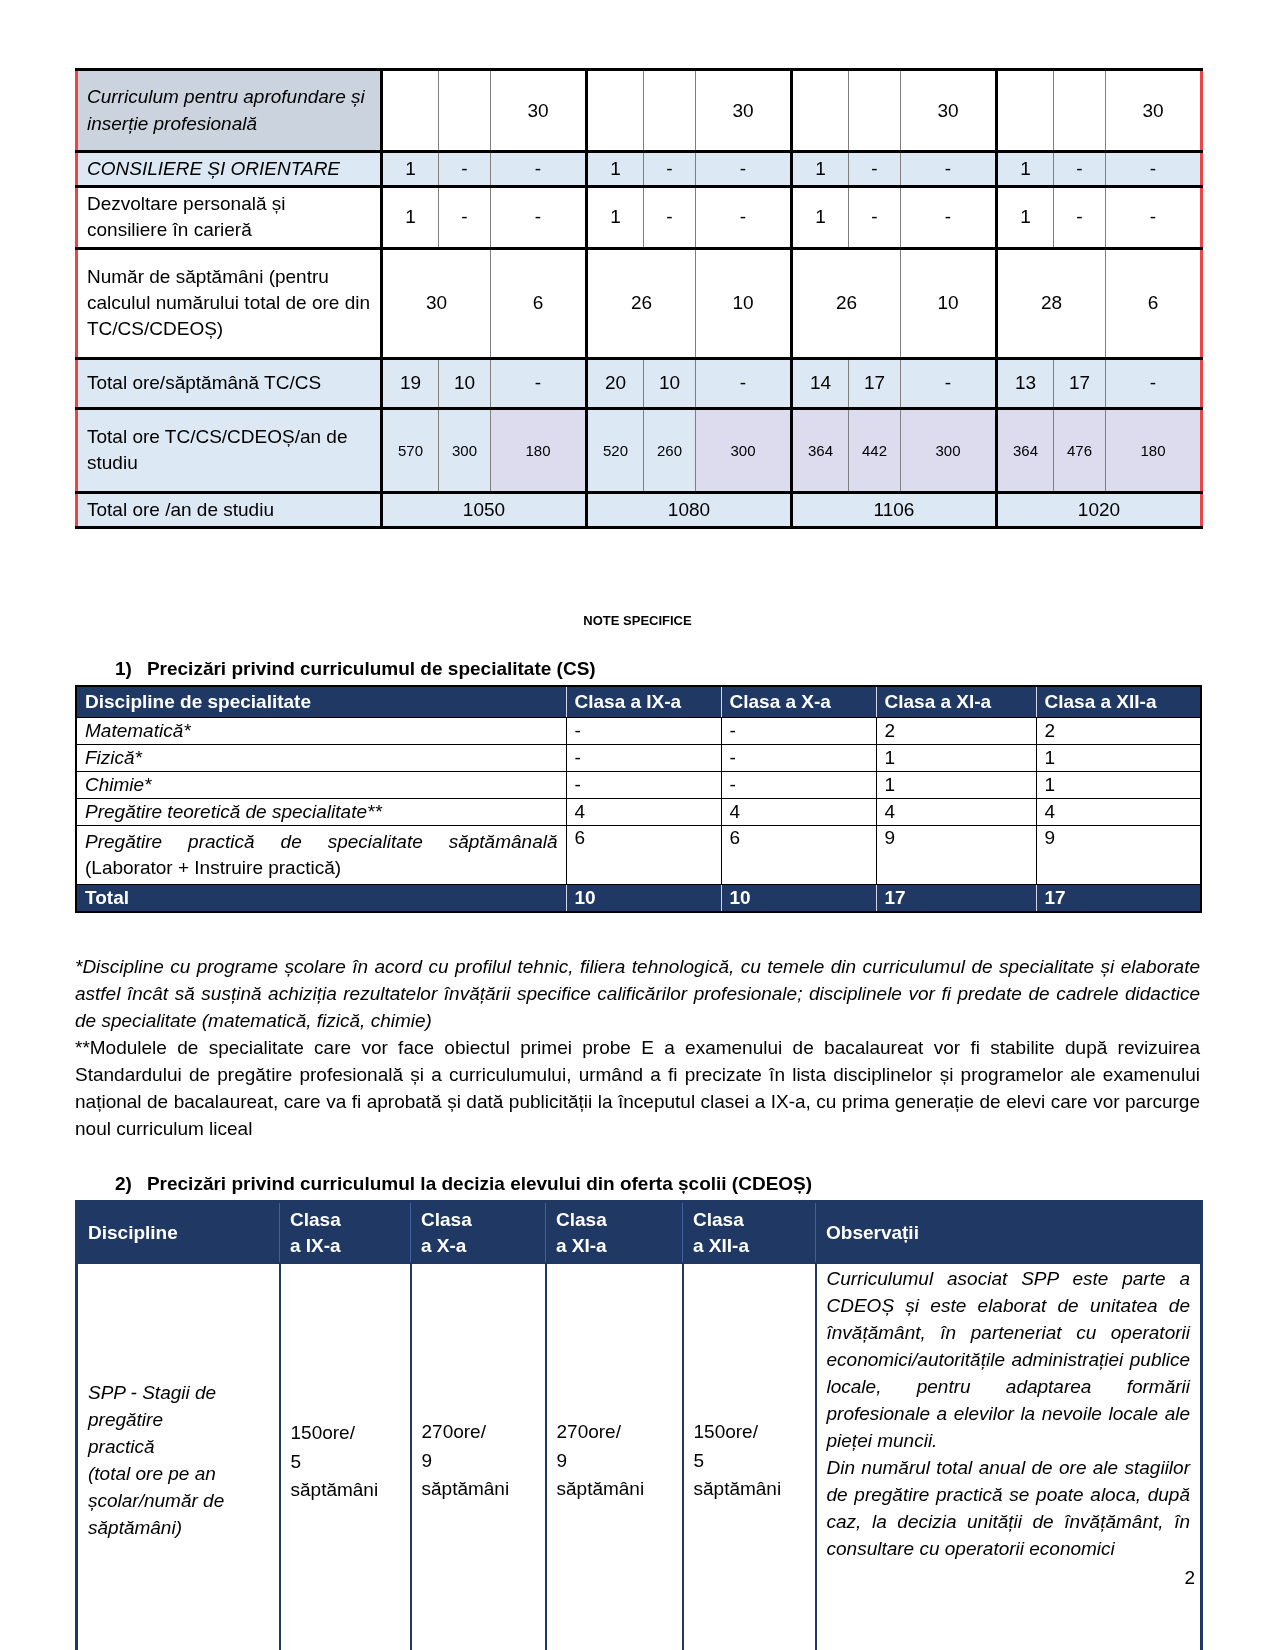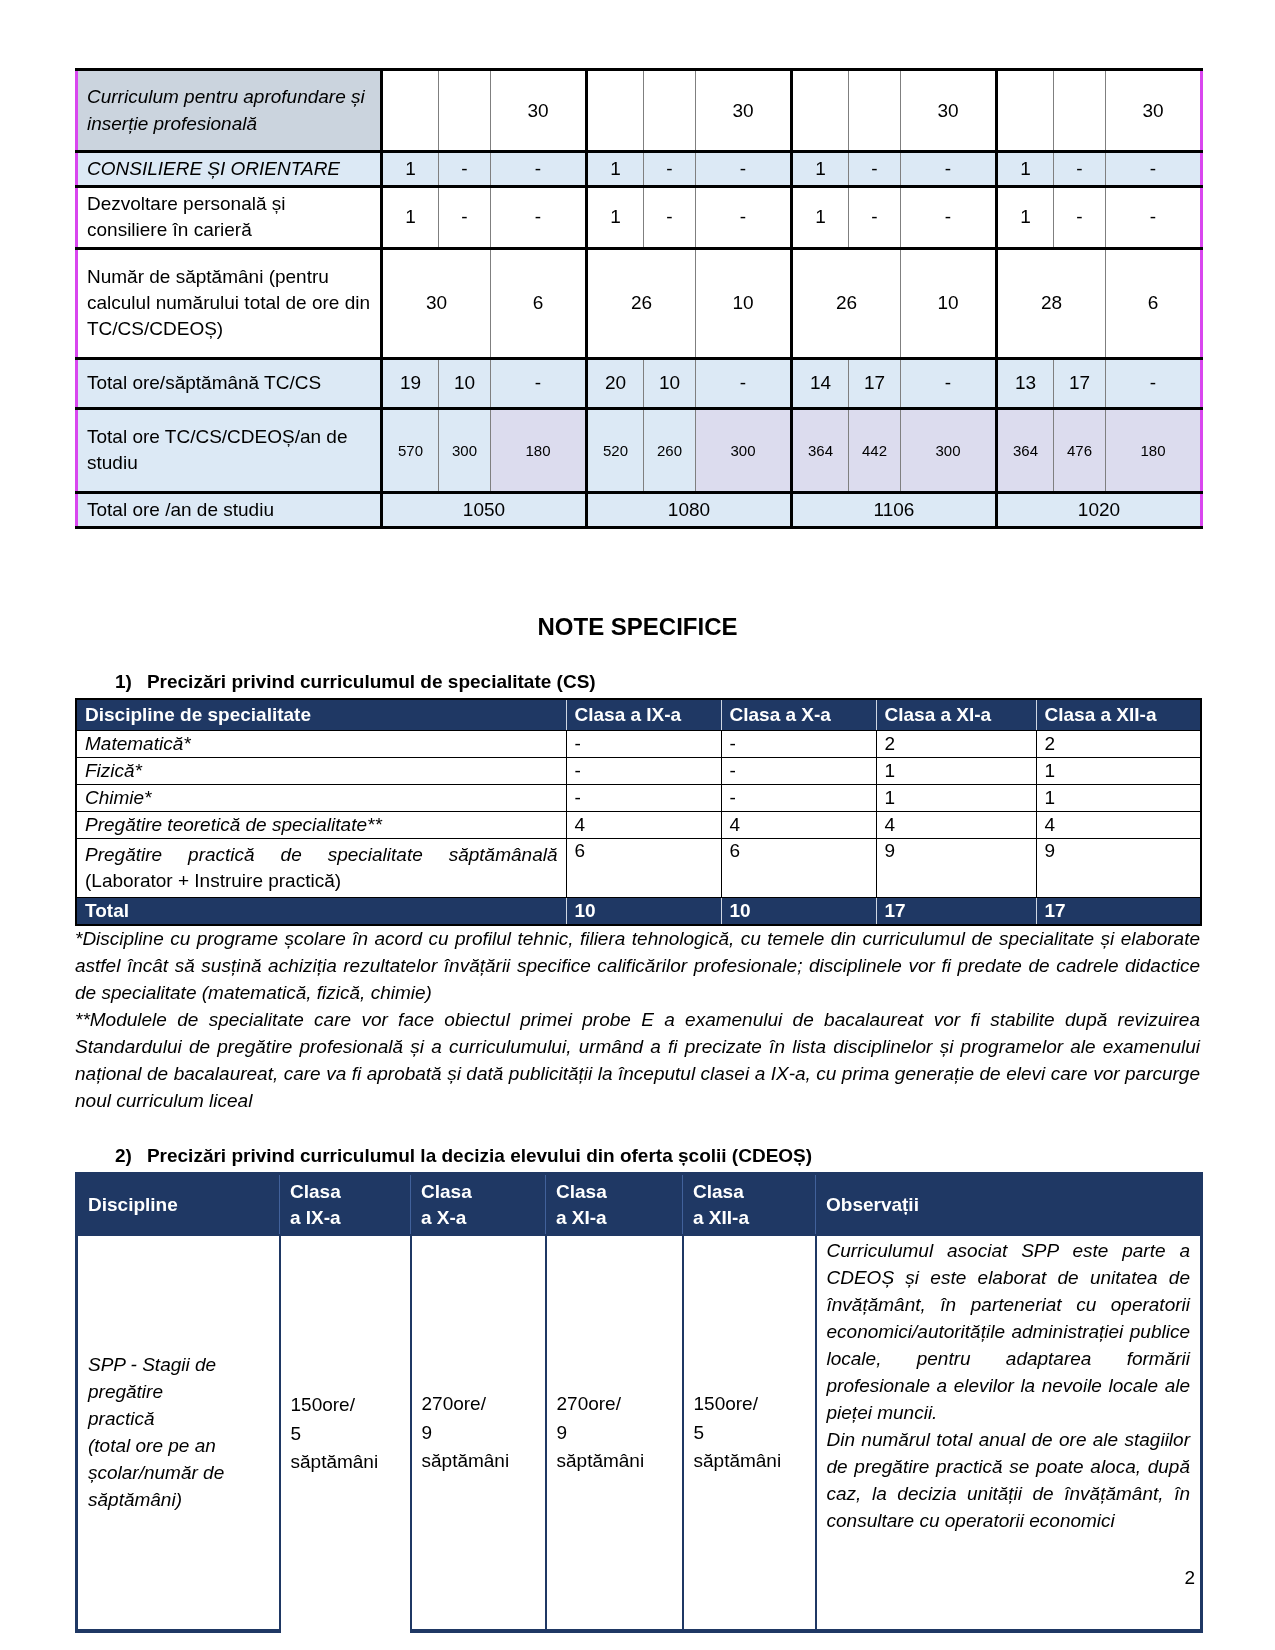--- a/index.html
+++ b/index.html
@@ -4,38 +4,38 @@
 <style>
   html,body{margin:0;padding:0;background:#e8e8e8;}
   .page{
     width:1275px;height:1650px;background:#ffffff;position:relative;
     font-family:"Liberation Sans",sans-serif;color:#000;
     box-sizing:border-box;padding:68px 75px 0 75px;overflow:hidden;
   }
   table{border-collapse:collapse;table-layout:fixed;width:1125px;}
 
   
-  .t1{border:3px solid #d946ef;}
+  .t1{border:3px solid #ef4444;}
   .t1 td{
     border:1px solid #7f7f7f;border-top:3px solid #000;border-bottom:3px solid #000;
     text-align:center;vertical-align:middle;font-size:19px;padding:2px 4px;overflow:hidden;
   }
   .t1 td.lbl{text-align:left;padding:3px 9px;line-height:1.38;}
   .t1 td.gb{border-right:3px solid #000;}
   .t1 tr.r6 td:not(.lbl){font-size:15px;}
   .it{font-style:italic;}
   .bgB{background:#dce9f5;}
   .bgL{background:#dcdcee;}
   .bgG{background:#cbd4de;}
 
   
-  .notes-title{margin-top:84px;text-align:center;font-weight:bold;font-size:24px;}
+  .notes-title{margin-top:84px;text-align:center;font-weight:bold;font-size:13px;}
   .sec-h{margin:30px 0 5px 40px;font-size:19px;font-weight:bold;display:flex;gap:15px;}
-  .fn{margin:0;text-align:justify;font-size:19px;line-height:1.42;font-style:italic;}
-  .fn.it{font-style:italic;}
+  .fn{margin:0;text-align:justify;font-size:19px;line-height:1.42;}
+  .fn.it{font-style:italic;margin-top:41px;}
 
   
   .t2{border:2px solid #000;}
   .t2 th,.t2 td{
     border:1px solid #000;font-size:19px;padding:1px 8px;text-align:left;
     vertical-align:middle;overflow:hidden;
   }
   .t2 thead th{
     background:#1f3864;color:#fff;font-weight:bold;
     border-right:1px solid #cfd6e2;border-bottom:1px solid #000;

